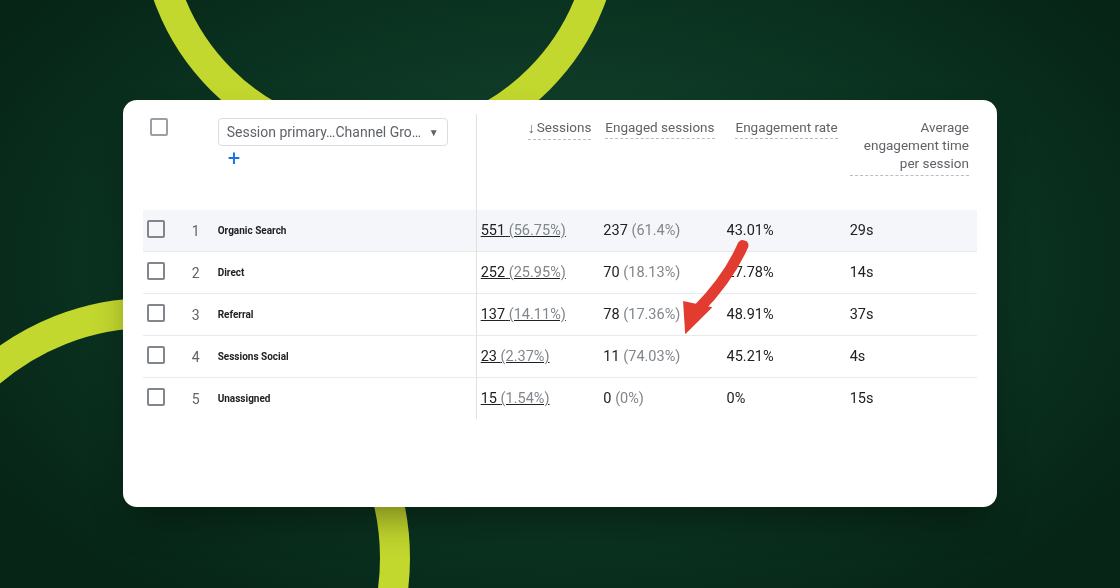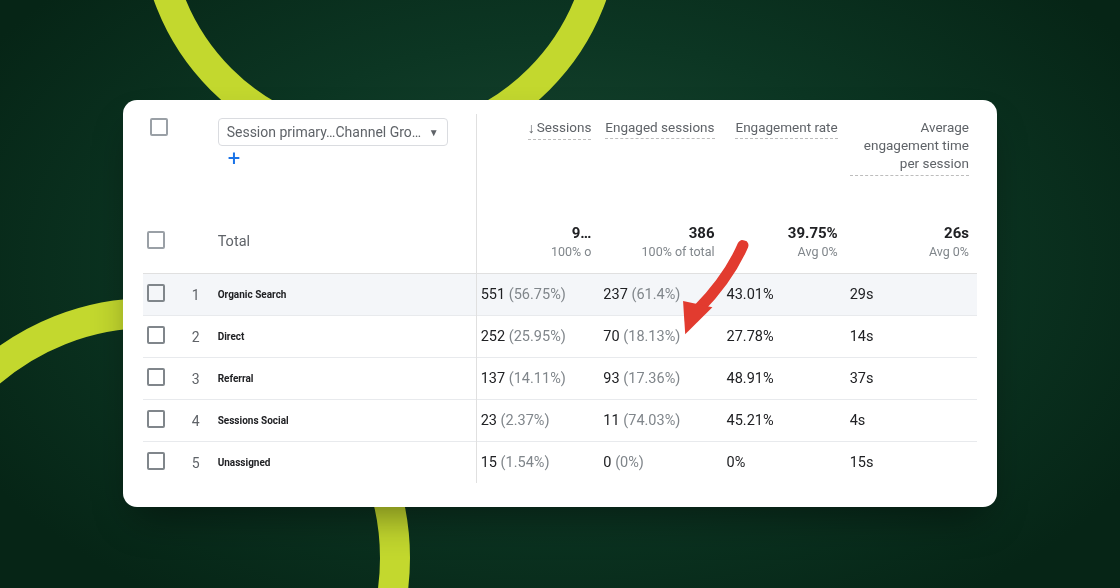--- a/index.html
+++ b/index.html
@@ -73,21 +73,21 @@
   .metric-head .name {
     border-bottom: 1px dashed #bdbdbd; padding-bottom: 2px;
     display: inline-block; line-height: 1.35;
   }
   .metric-head .arrow-down {
     margin-right: 2px;
     font-size: 14px;
     position: relative; top: 1px;
   }
 
-  .divider-left { border-left: 1px solid #e0e0e0; }
+  .divider-left { border-left: 1px solid #e0e0e0; text-decoration: underline; }
 
   .total-cell { text-align: right; }
   .total-cell .big { font-weight: 700; color: #202124; font-size: 15px; }
   .total-cell .sub { color: #80868b; font-size: 12.5px; margin-top: 2px; }
 
   td.idx { color: #5f6368; font-size: 14px; text-align: right; padding-right: 14px; }
   td.name { font-weight: 700; color: #202124; font-size: 10px; }
   td.num { font-size: 14.5px; color: #202124; }
   td.num .pct { color: #80868b; }
 
@@ -142,41 +142,20 @@
           <span class="name">Engaged sessions</span>
         </th>
         <th class="metric-head">
           <span class="name">Engagement rate</span>
         </th>
         <th class="metric-head">
           <span class="name">Average engagement time per session</span>
         </th>
       </tr>
 
-      <tr class="total">
-        <td><span class="chk head"></span></td>
-        <td></td>
-        <td class="total-label">Total</td>
-        <td class="total-cell divider-left">
-          <div class="big">9…</div>
-          <div class="sub">100% o</div>
-        </td>
-        <td class="total-cell">
-          <div class="big">386</div>
-          <div class="sub">100% of total</div>
-        </td>
-        <td class="total-cell">
-          <div class="big">39.75%</div>
-          <div class="sub">Avg 0%</div>
-        </td>
-        <td class="total-cell">
-          <div class="big">26s</div>
-          <div class="sub">Avg 0%</div>
-        </td>
-      </tr>
     </thead>
 
     <tbody id="rows">
         <tr class="sel">
           <td><span class="chk"></span></td>
           <td class="idx">1</td>
           <td class="name">Organic Search</td>
           <td class="num divider-left"><span>551</span> <span class="pct">(56.75%)</span></td>
           <td class="num"><span>237</span> <span class="pct">(61.4%)</span></td>
           <td class="num">43.01%</td>
@@ -189,21 +168,21 @@
           <td class="num divider-left"><span>252</span> <span class="pct">(25.95%)</span></td>
           <td class="num"><span>70</span> <span class="pct">(18.13%)</span></td>
           <td class="num">27.78%</td>
           <td class="num">14s</td>
         </tr>
         <tr>
           <td><span class="chk"></span></td>
           <td class="idx">3</td>
           <td class="name">Referral</td>
           <td class="num divider-left"><span>137</span> <span class="pct">(14.11%)</span></td>
-          <td class="num"><span>93</span> <span class="pct">(17.36%)</span></td>
+          <td class="num"><span>78</span> <span class="pct">(17.36%)</span></td>
           <td class="num">48.91%</td>
           <td class="num">37s</td>
         </tr>
         <tr>
           <td><span class="chk"></span></td>
           <td class="idx">4</td>
           <td class="name">Sessions Social</td>
           <td class="num divider-left"><span>23</span> <span class="pct">(2.37%)</span></td>
           <td class="num"><span>11</span> <span class="pct">(74.03%)</span></td>
           <td class="num">45.21%</td>

